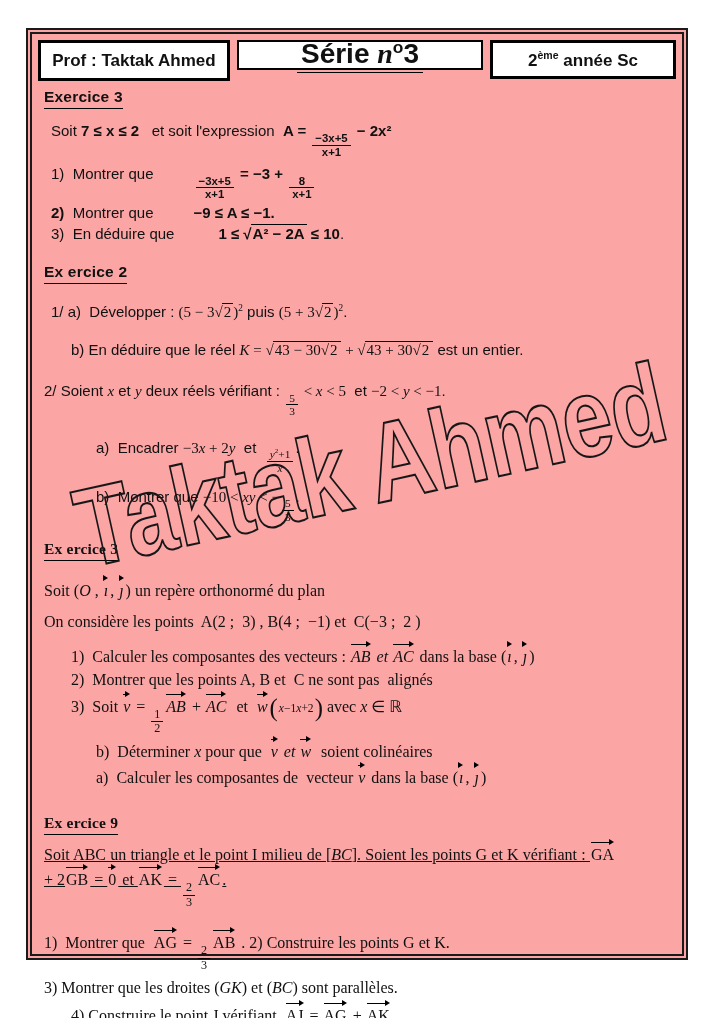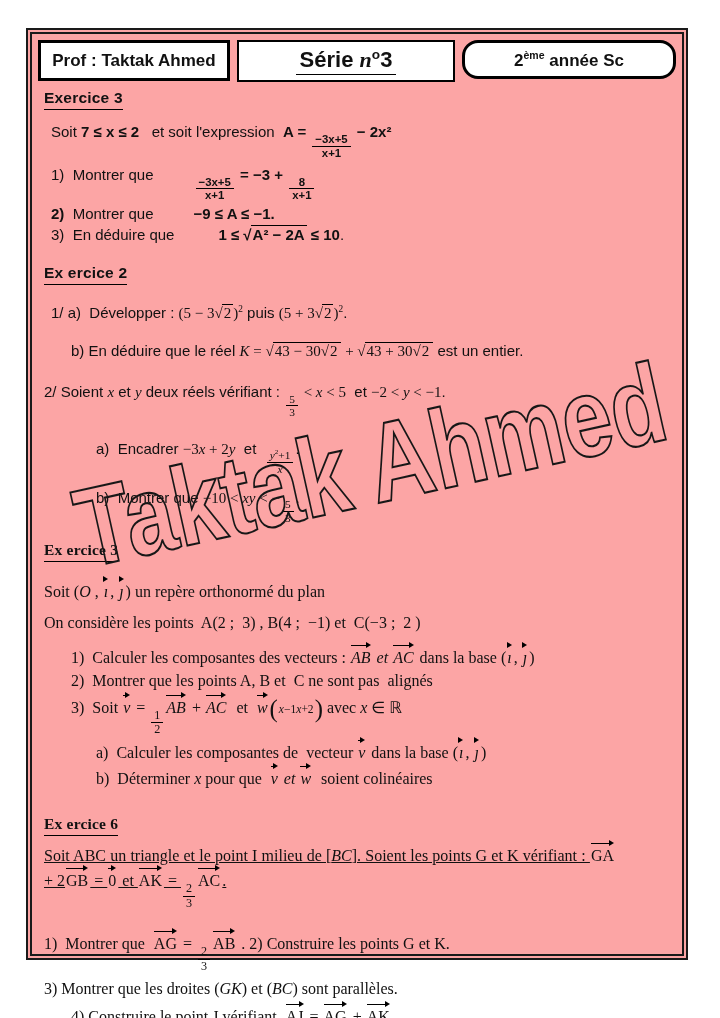--- a/index.html
+++ b/index.html
@@ -5,24 +5,24 @@
   html,body{margin:0;padding:0;background:#fff;}
   .page{position:relative;width:720px;height:1018px;background:#fff;overflow:hidden;
         font-family:"Liberation Sans",sans-serif;color:#111;}
   .frame{position:absolute;left:26px;top:28px;width:662px;height:932px;
          border:6px double #1a1a1a;background:#fca5a5;box-sizing:border-box;}
   
   .hdr{display:flex;align-items:flex-start;gap:7px;margin:6px 6px 0 6px;}
   .hbox{border:3px solid #000;box-sizing:border-box;display:flex;align-items:center;justify-content:center;
         font-weight:bold;background:#fff;}
   .hbox.prof{width:192px;height:41px;font-size:17px;}
-  .hbox.serie{flex:1;height:42px;border-width:2px;font-weight:600;font-size:22px;}
+  .hbox.serie{flex:1;height:30px;border-width:2px;font-weight:600;font-size:28px;}
   .hbox.serie .ut{border-bottom:1.6px solid #000;padding:0 4px 1px 4px;font-weight:600;}
   .hbox.serie i{font-family:"Liberation Serif",serif;}
-  .hbox.annee{width:214px;height:39px;font-size:17px;border-radius:16px;}
+  .hbox.annee{width:186px;height:39px;font-size:17px;}
   sup{font-size:0.62em;}
   
   .content{position:relative;padding:4px 14px 0 12px;font-size:15px;line-height:1.3;}
   .sec-title{display:inline-block;font-weight:bold;font-size:15.5px;
              border-bottom:1.8px solid #000;padding-bottom:1px;letter-spacing:0.2px;}
   .line{margin-top:6px;}
   .serif, .serif .line{font-family:"Liberation Serif",serif;font-size:16px;}
   .m{font-family:"Liberation Serif",serif;}
   
   .i0{margin-left:0;}
@@ -122,25 +122,25 @@
               <span class="n">1</span>
               <span class="d">2</span>
             </span><span class="vec"><i>AB</i></span> + <span class="vec"><i>AC</i></span>&nbsp; et&nbsp; <span class="vec"><i>w</i></span><span class="colv">
               <span class="p">(</span>
               <span class="col">
                 <span><i>x</i>−1</span>
                 <span><i>x</i>+2</span>
               </span>
               <span class="p">)</span>
             </span> avec <i>x</i> ∈ ℝ</div>
+          <div class="line i3 mt2">b)&nbsp; Déterminer <i>x</i> pour que&nbsp; <span class="vec"><i>v</i></span> <i>et</i> <span class="vec"><i>w</i></span>&nbsp; soient colinéaires</div>
           <div class="line i3 mt2">a)&nbsp; Calculer les composantes de&nbsp; vecteur <span class="vec"><i>v</i></span> dans la base (<span class="vec"><i>ı</i></span>, <span class="vec"><i>ȷ</i></span>)</div>
-          <div class="line i3 mt2">b)&nbsp; Déterminer <i>x</i> pour que&nbsp; <span class="vec"><i>v</i></span> <i>et</i> <span class="vec"><i>w</i></span>&nbsp; soient colinéaires</div>
         </div>
         <div class="sec s4 serif">
-          <div><span class="sec-title">Ex ercice 6</span></div>
+          <div><span class="sec-title">Ex ercice 9</span></div>
           <div class="line i0 mt14 w570">Soit ABC un triangle et le point I milieu de [<i>BC</i>]. Soient les points G et K vérifiant : <span class="vec">GA</span> + 2<span class="vec">GB</span> = <span class="vec">0</span> et <span class="vec">AK</span> = <span class="frac">
               <span class="n">2</span>
               <span class="d">3</span>
             </span><span class="vec">AC</span>.</div>
           <div class="line i0 mt8">1)&nbsp; Montrer que&nbsp; <span class="vec">AG</span> = <span class="frac">
               <span class="n">2</span>
               <span class="d">3</span>
             </span><span class="vec">AB</span> . 2) Construire les points G et K.</div>
           <div class="line i0 mt6">3) Montrer que les droites (<i>GK</i>) et (<i>BC</i>) sont parallèles.</div>
           <div class="line i2 mt4">4) Construire le point J vérifiant&nbsp; <span class="vec">AJ</span> = <span class="vec">AG</span> + <span class="vec">AK</span> .</div>

